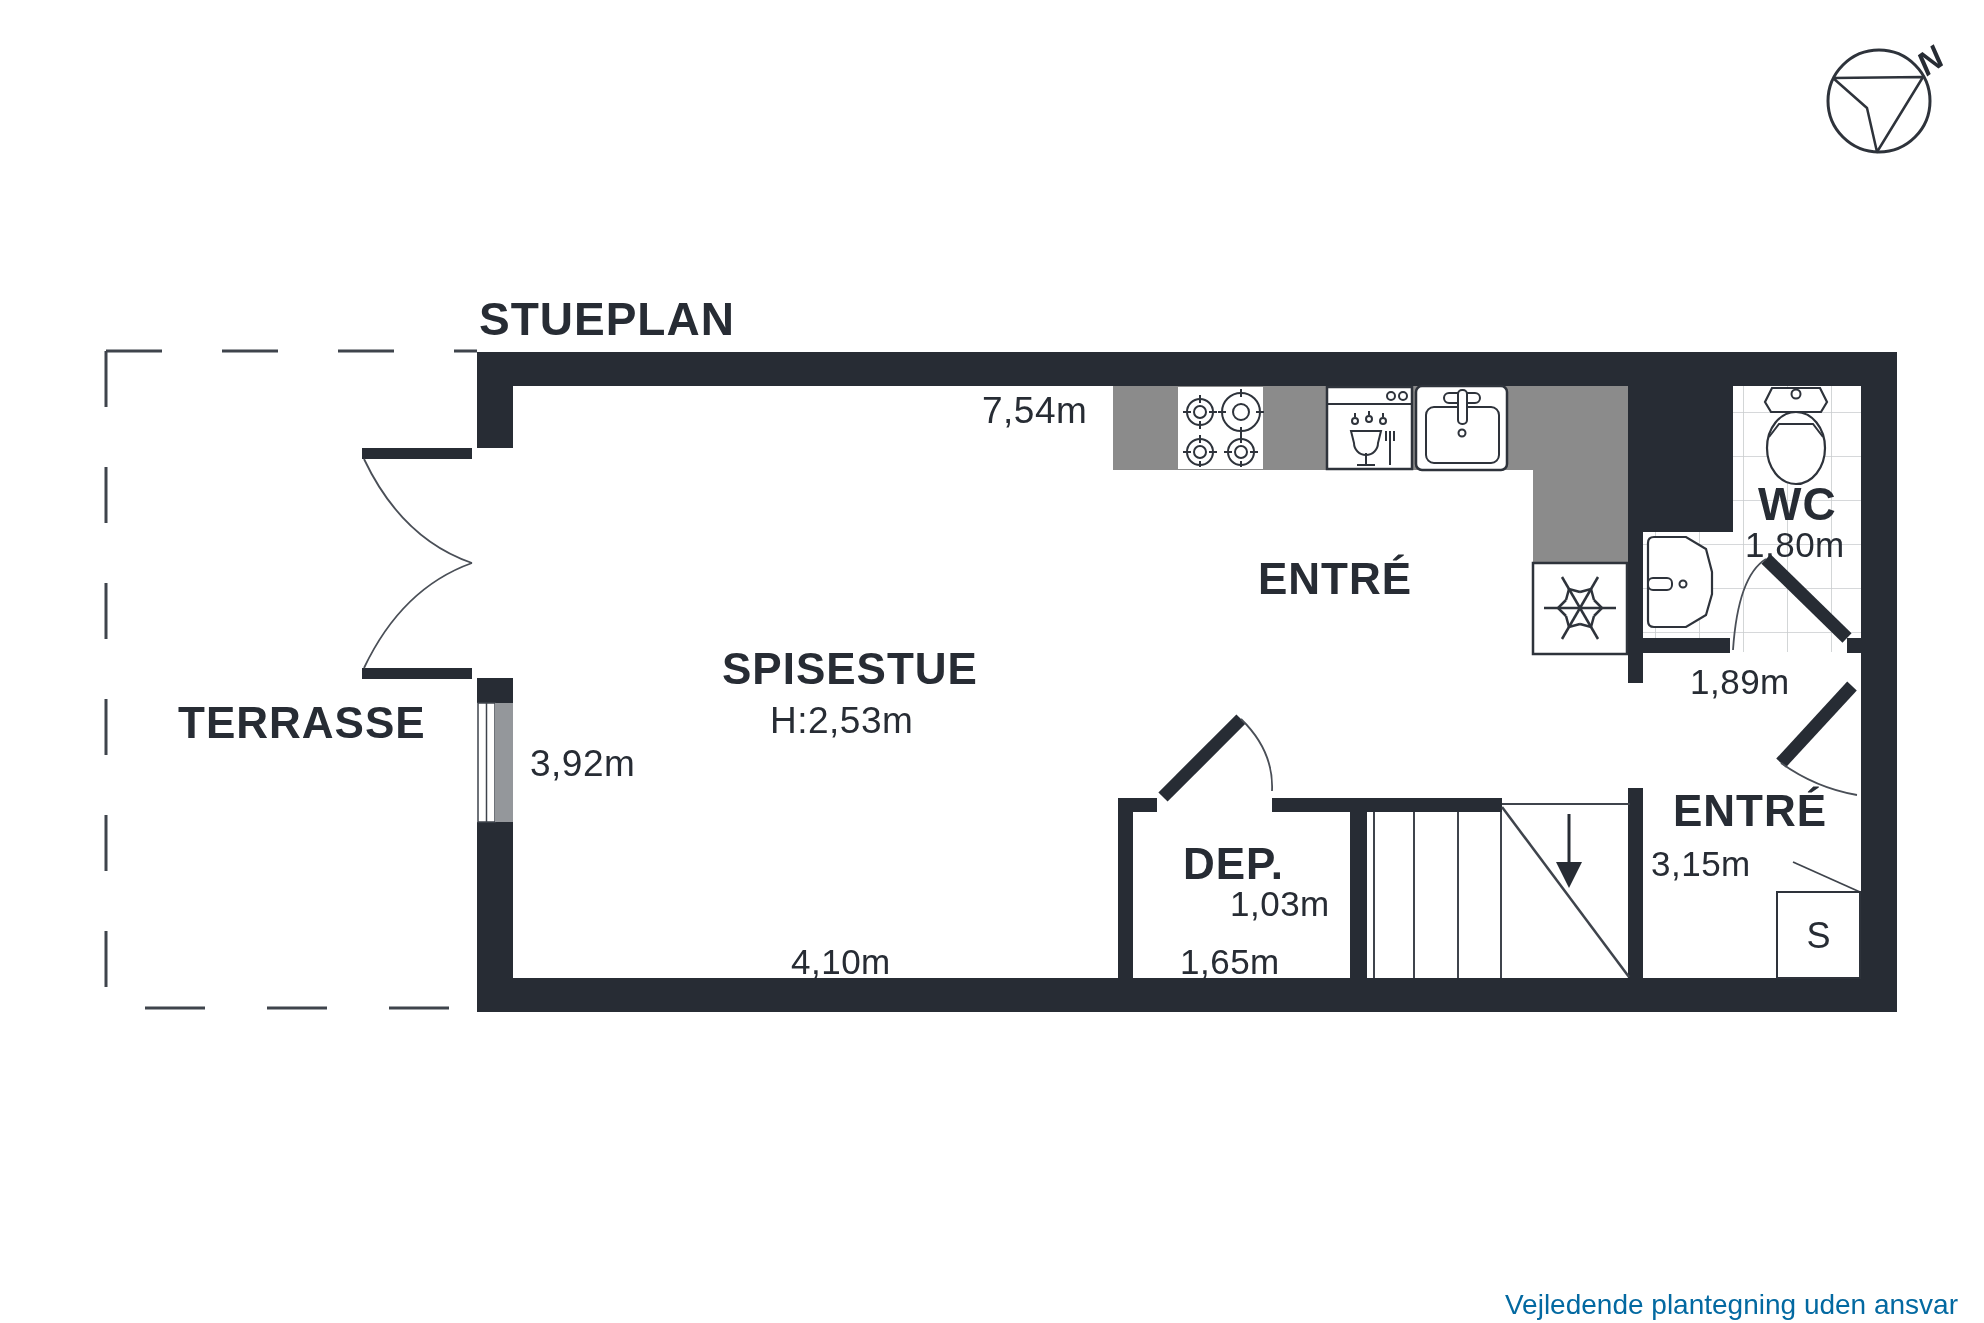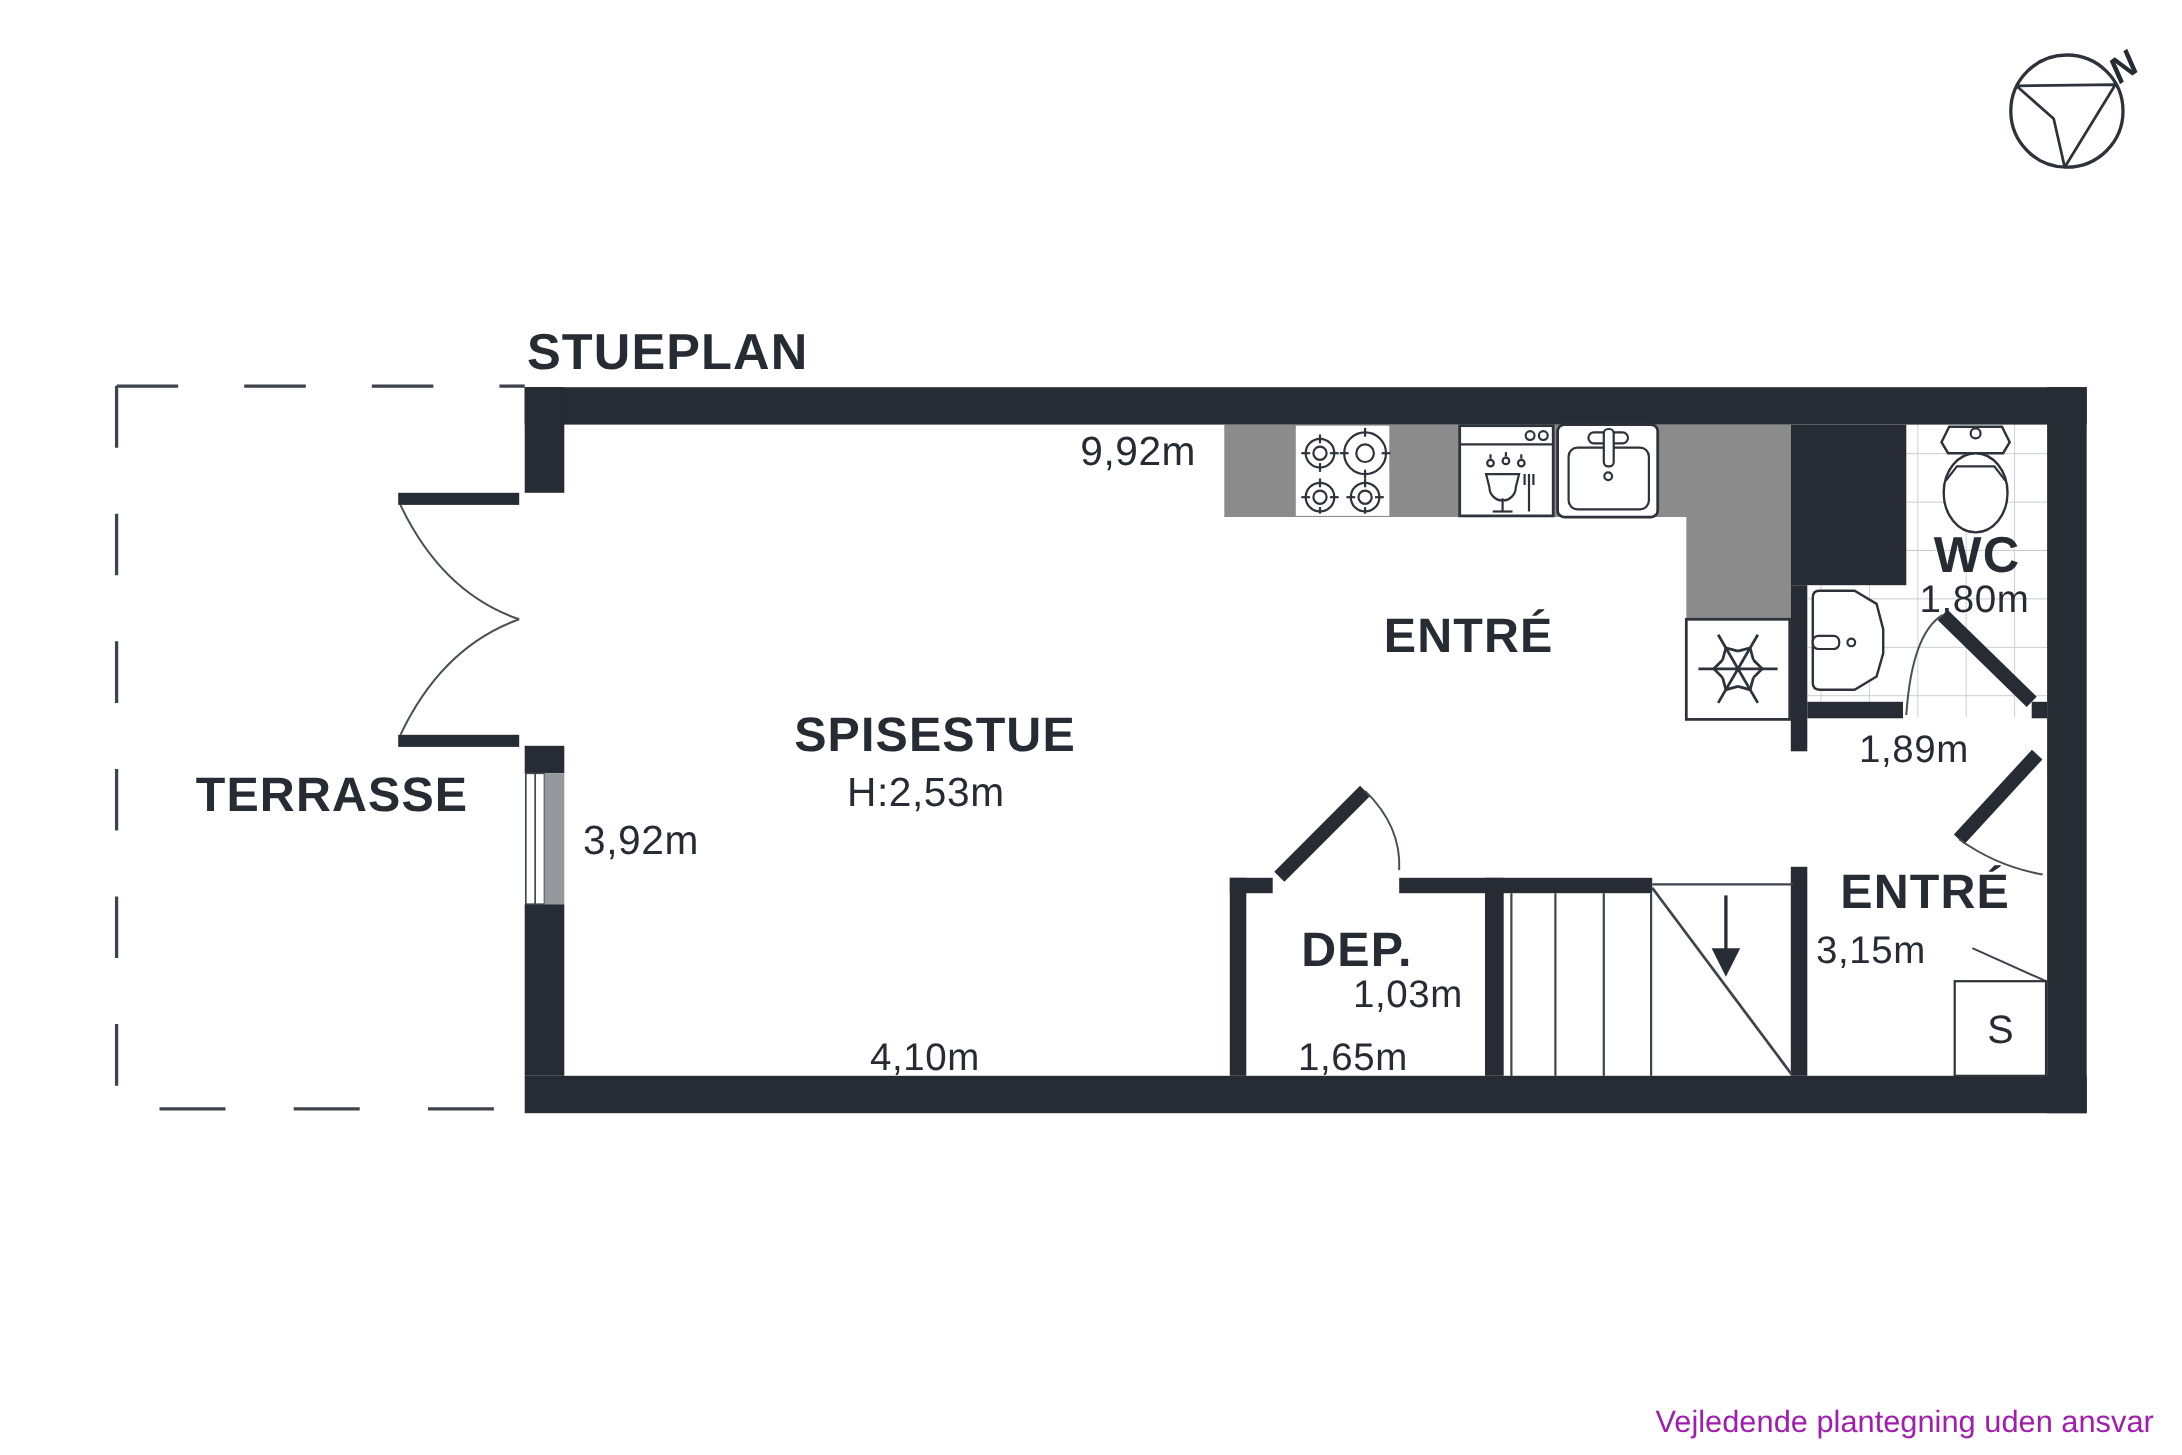--- a/index.html
+++ b/index.html
@@ -5,21 +5,21 @@
   html,body{margin:0;padding:0;background:#ffffff;}
   body{width:1984px;height:1323px;position:relative;overflow:hidden;
        font-family:"Liberation Sans",sans-serif;color:#272C34;}
   #plan-svg{position:absolute;left:0;top:0;}
   .lbl{position:absolute;line-height:1;white-space:nowrap;color:#272C34;}
   .title{font-size:46px;font-weight:700;letter-spacing:1px;}
   .room{font-size:44px;font-weight:700;letter-spacing:1px;}
   .dim{font-size:35px;font-weight:400;letter-spacing:0.5px;}
   .closet{font-size:36px;font-weight:400;}
   .north{font-size:33px;font-weight:700;font-style:italic;transform:rotate(-35deg);}
-  .footer{font-size:28px;color:#a21caf;font-weight:400;}
+  .footer{font-size:28px;color:#0369a1;font-weight:400;margin-top:12px;}
 </style>
 </head>
 <body>
 
 <svg id="plan-svg" width="1984" height="1323" viewBox="0 0 1984 1323">
   <defs>
     <pattern id="tiles" patternUnits="userSpaceOnUse" x="1743" y="412" width="44" height="44">
       <rect width="44" height="44" fill="#ffffff"></rect>
       <path d="M 0 0 H 44 M 0 0 V 44" stroke="#c9ccce" stroke-width="1.6" fill="none"></path>
     </pattern>
@@ -199,21 +199,21 @@
 
 <div class="lbl room" style="left:178px;top:701px">TERRASSE</div>
 <div class="lbl room" style="left:722px;top:647px">SPISESTUE</div>
 <div class="lbl dim" style="left:770px;top:702px;font-size:37px">H:2,53m</div>
 <div class="lbl room" style="left:1258px;top:557px">ENTRÉ</div>
 <div class="lbl room" style="left:1758px;top:481px;font-size:46px">WC</div>
 <div class="lbl room" style="left:1183px;top:842px">DEP.</div>
 <div class="lbl room" style="left:1673px;top:789px">ENTRÉ</div>
 <div class="lbl closet" style="left:1777px;top:918px;width:83px;text-align:center">S</div>
 
-<div class="lbl dim" style="left:982px;top:392px;font-size:37px">9,92m</div>
+<div class="lbl dim" style="left:982px;top:392px;font-size:37px">7,54m</div>
 <div class="lbl dim" style="left:530px;top:745px;font-size:37px">3,92m</div>
 <div class="lbl dim" style="left:791px;top:944px">4,10m</div>
 <div class="lbl dim" style="left:1745px;top:527px">1,80m</div>
 <div class="lbl dim" style="left:1690px;top:664px">1,89m</div>
 <div class="lbl dim" style="left:1230px;top:886px">1,03m</div>
 <div class="lbl dim" style="left:1180px;top:944px">1,65m</div>
 <div class="lbl dim" style="left:1651px;top:846px">3,15m</div>
 
 <div class="lbl footer" style="right:26px;top:1279px">Vejledende plantegning uden ansvar</div>
 

